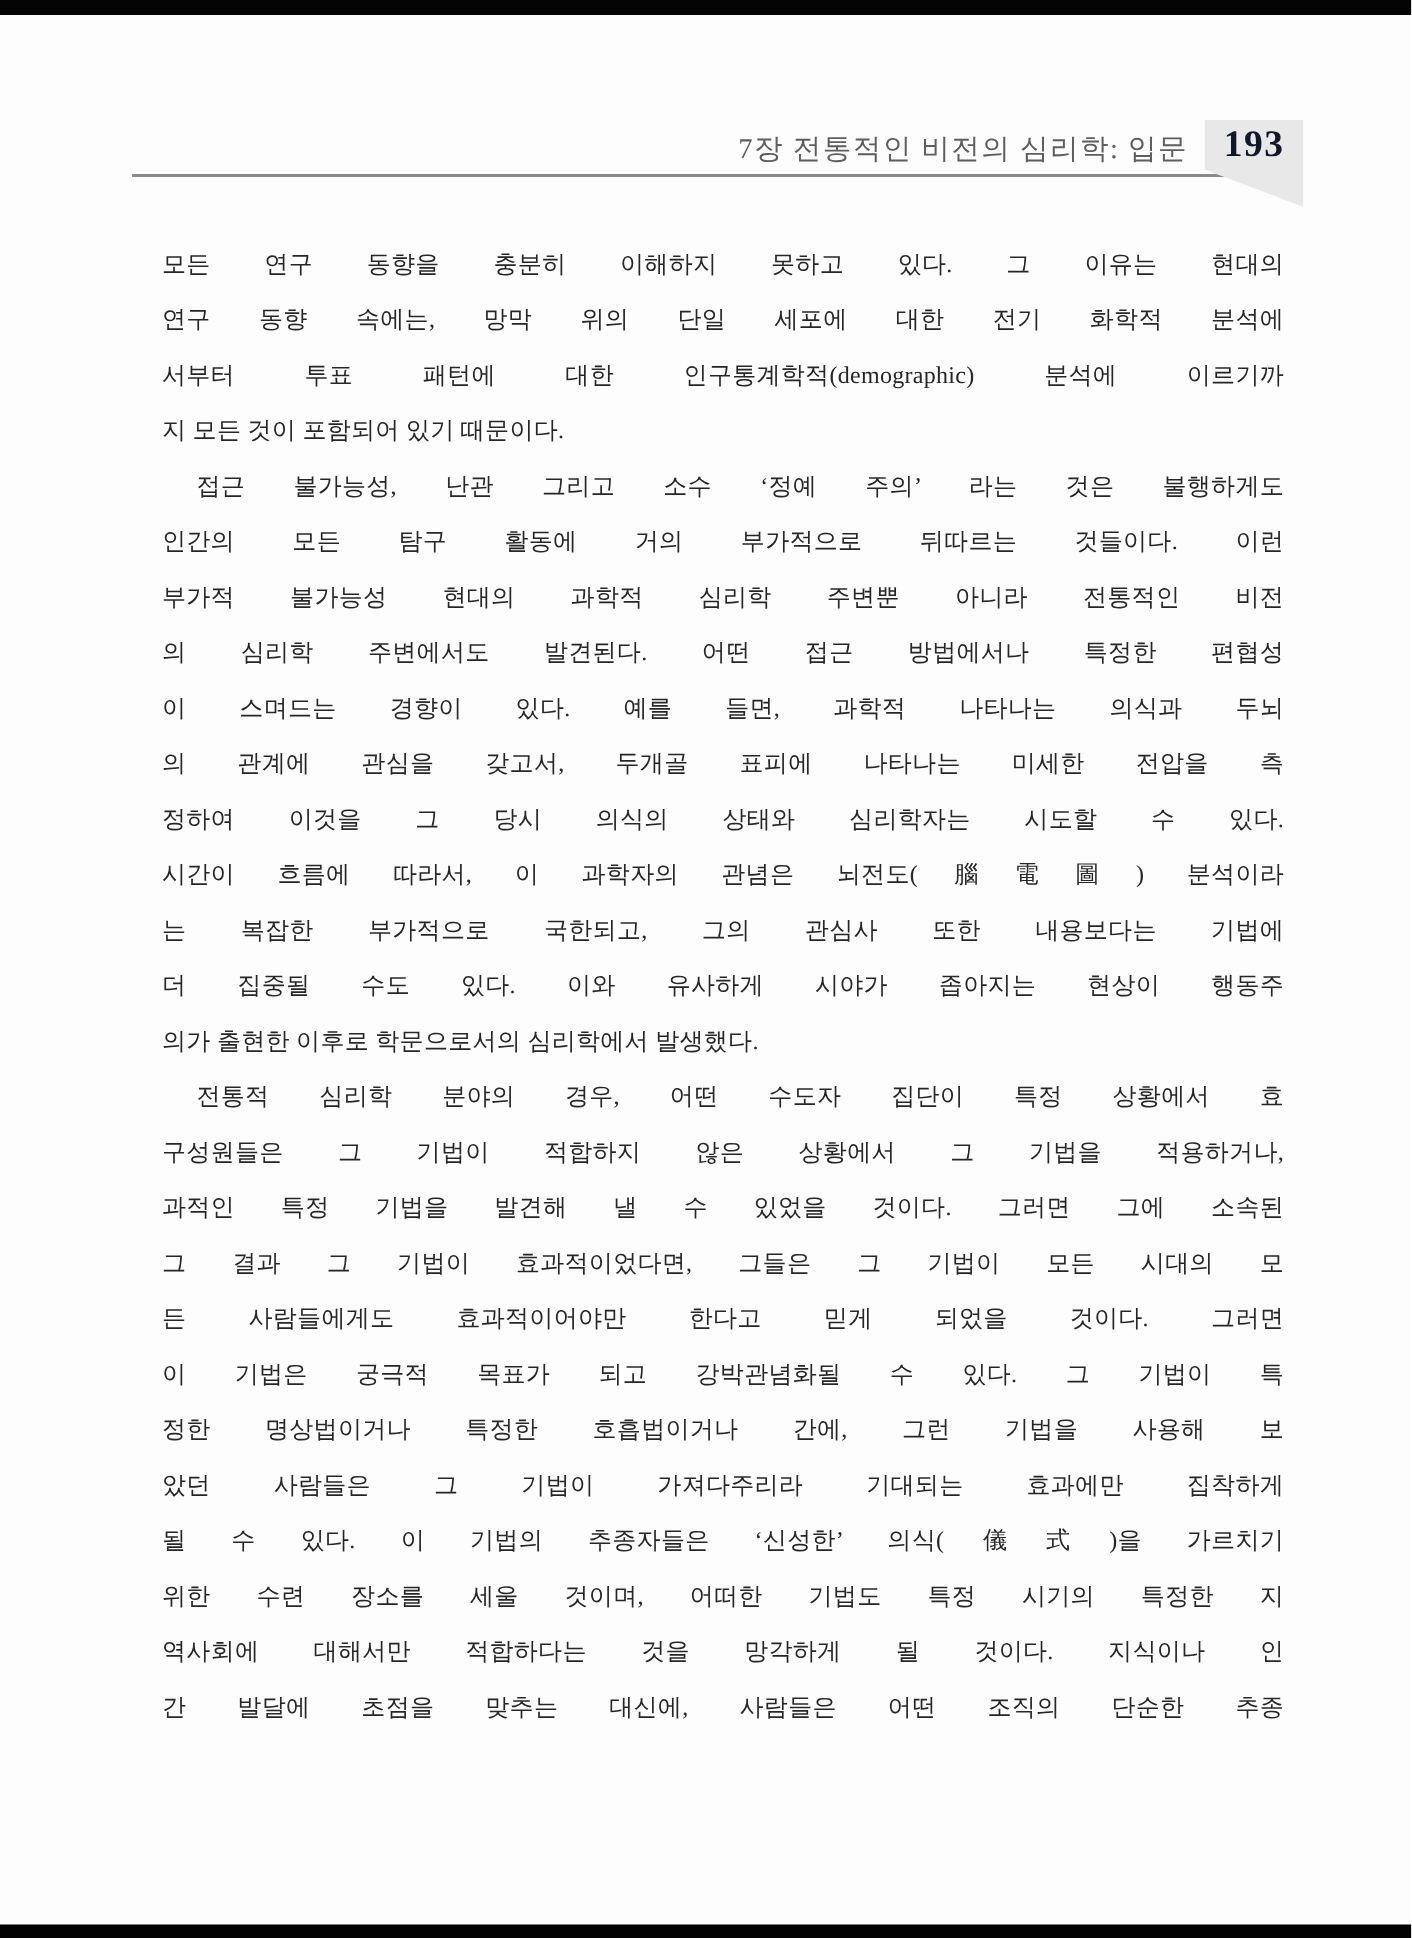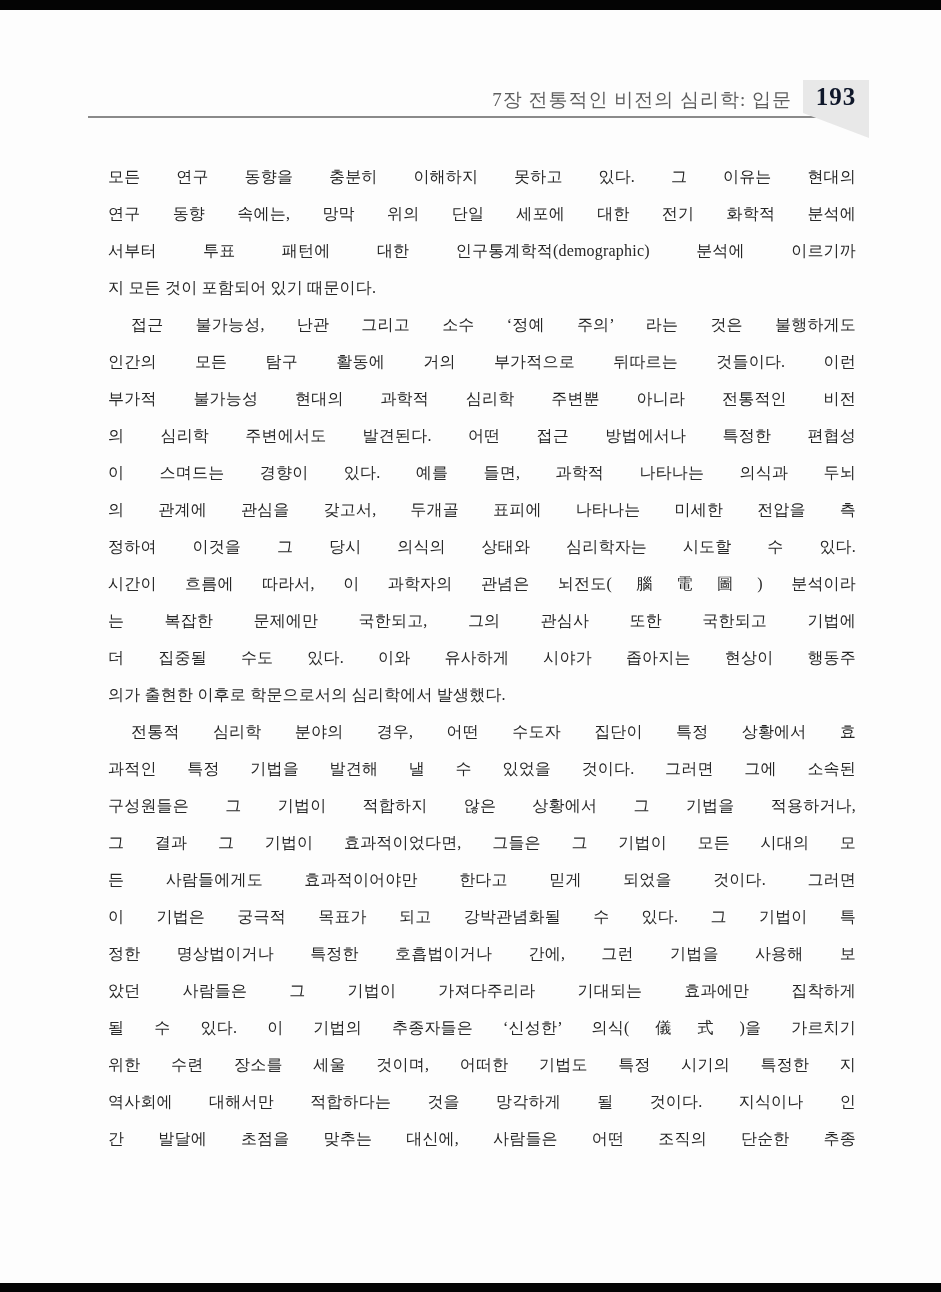--- a/index.html
+++ b/index.html
@@ -108,26 +108,26 @@
       <div class="line just">서부터 투표 패턴에 대한 인구통계학적(demographic) 분석에 이르기까</div>
       <div class="line">지 모든 것이 포함되어 있기 때문이다.</div>
       <div class="line indent just">접근 불가능성, 난관 그리고 소수 ‘정예 주의’ 라는 것은 불행하게도</div>
       <div class="line just">인간의 모든 탐구 활동에 거의 부가적으로 뒤따르는 것들이다. 이런</div>
       <div class="line just">부가적 불가능성 현대의 과학적 심리학 주변뿐 아니라 전통적인 비전</div>
       <div class="line just">의 심리학 주변에서도 발견된다. 어떤 접근 방법에서나 특정한 편협성</div>
       <div class="line just">이 스며드는 경향이 있다. 예를 들면, 과학적 나타나는 의식과 두뇌</div>
       <div class="line just">의 관계에 관심을 갖고서, 두개골 표피에 나타나는 미세한 전압을 측</div>
       <div class="line just">정하여 이것을 그 당시 의식의 상태와 심리학자는 시도할 수 있다.</div>
       <div class="line just">시간이 흐름에 따라서, 이 과학자의 관념은 뇌전도(腦電圖) 분석이라</div>
-      <div class="line just">는 복잡한 문제에만 국한되고, 그의 관심사 또한 국한되고 기법에</div>
+      <div class="line just">는 복잡한 부가적으로 국한되고, 그의 관심사 또한 내용보다는 기법에</div>
       <div class="line just">더 집중될 수도 있다. 이와 유사하게 시야가 좁아지는 현상이 행동주</div>
       <div class="line">의가 출현한 이후로 학문으로서의 심리학에서 발생했다.</div>
       <div class="line indent just">전통적 심리학 분야의 경우, 어떤 수도자 집단이 특정 상황에서 효</div>
+      <div class="line just">구성원들은 그 기법이 적합하지 않은 상황에서 그 기법을 적용하거나,</div>
       <div class="line just">과적인 특정 기법을 발견해 낼 수 있었을 것이다. 그러면 그에 소속된</div>
-      <div class="line just">구성원들은 그 기법이 적합하지 않은 상황에서 그 기법을 적용하거나,</div>
       <div class="line just">그 결과 그 기법이 효과적이었다면, 그들은 그 기법이 모든 시대의 모</div>
       <div class="line just">든 사람들에게도 효과적이어야만 한다고 믿게 되었을 것이다. 그러면</div>
       <div class="line just">이 기법은 궁극적 목표가 되고 강박관념화될 수 있다. 그 기법이 특</div>
       <div class="line just">정한 명상법이거나 특정한 호흡법이거나 간에, 그런 기법을 사용해 보</div>
       <div class="line just">았던 사람들은 그 기법이 가져다주리라 기대되는 효과에만 집착하게</div>
       <div class="line just">될 수 있다. 이 기법의 추종자들은 ‘신성한’ 의식(儀式)을 가르치기</div>
       <div class="line just">위한 수련 장소를 세울 것이며, 어떠한 기법도 특정 시기의 특정한 지</div>
       <div class="line just">역사회에 대해서만 적합하다는 것을 망각하게 될 것이다. 지식이나 인</div>
       <div class="line just">간 발달에 초점을 맞추는 대신에, 사람들은 어떤 조직의 단순한 추종</div>
     </div>

